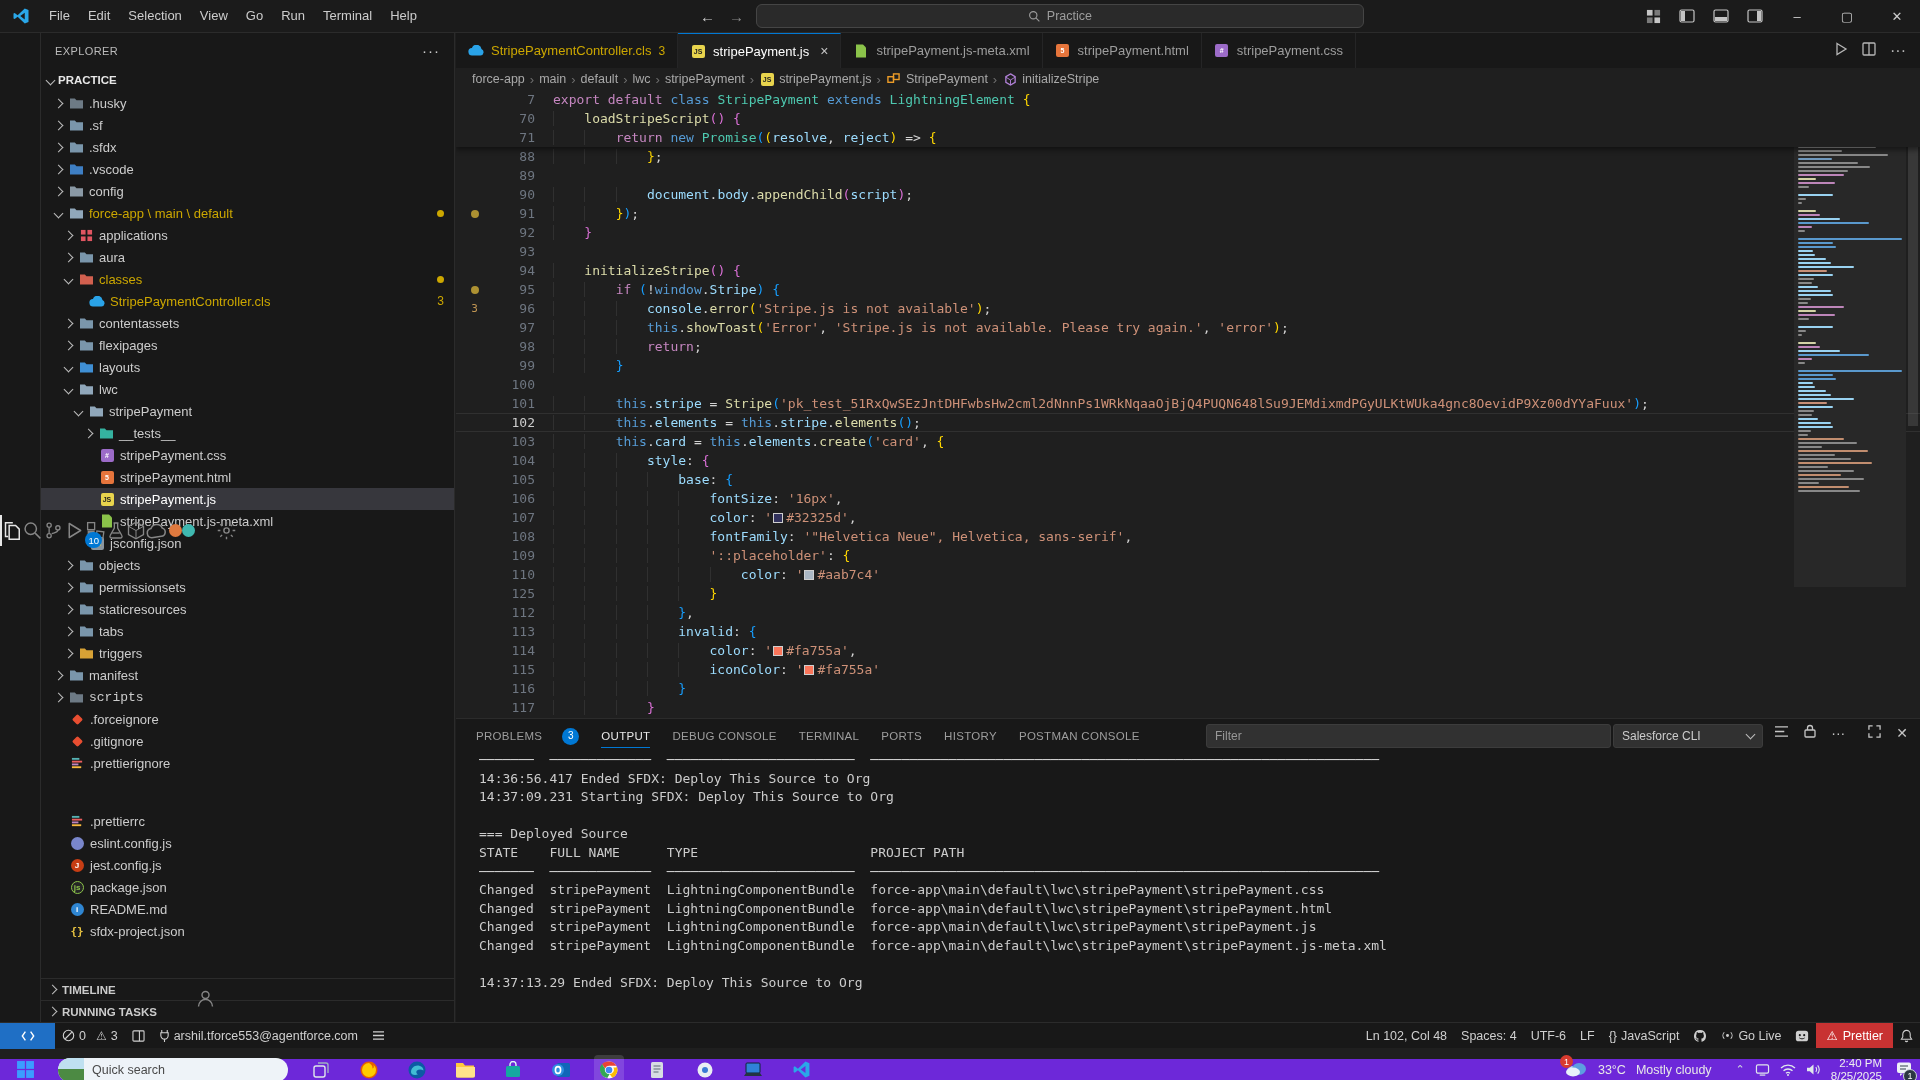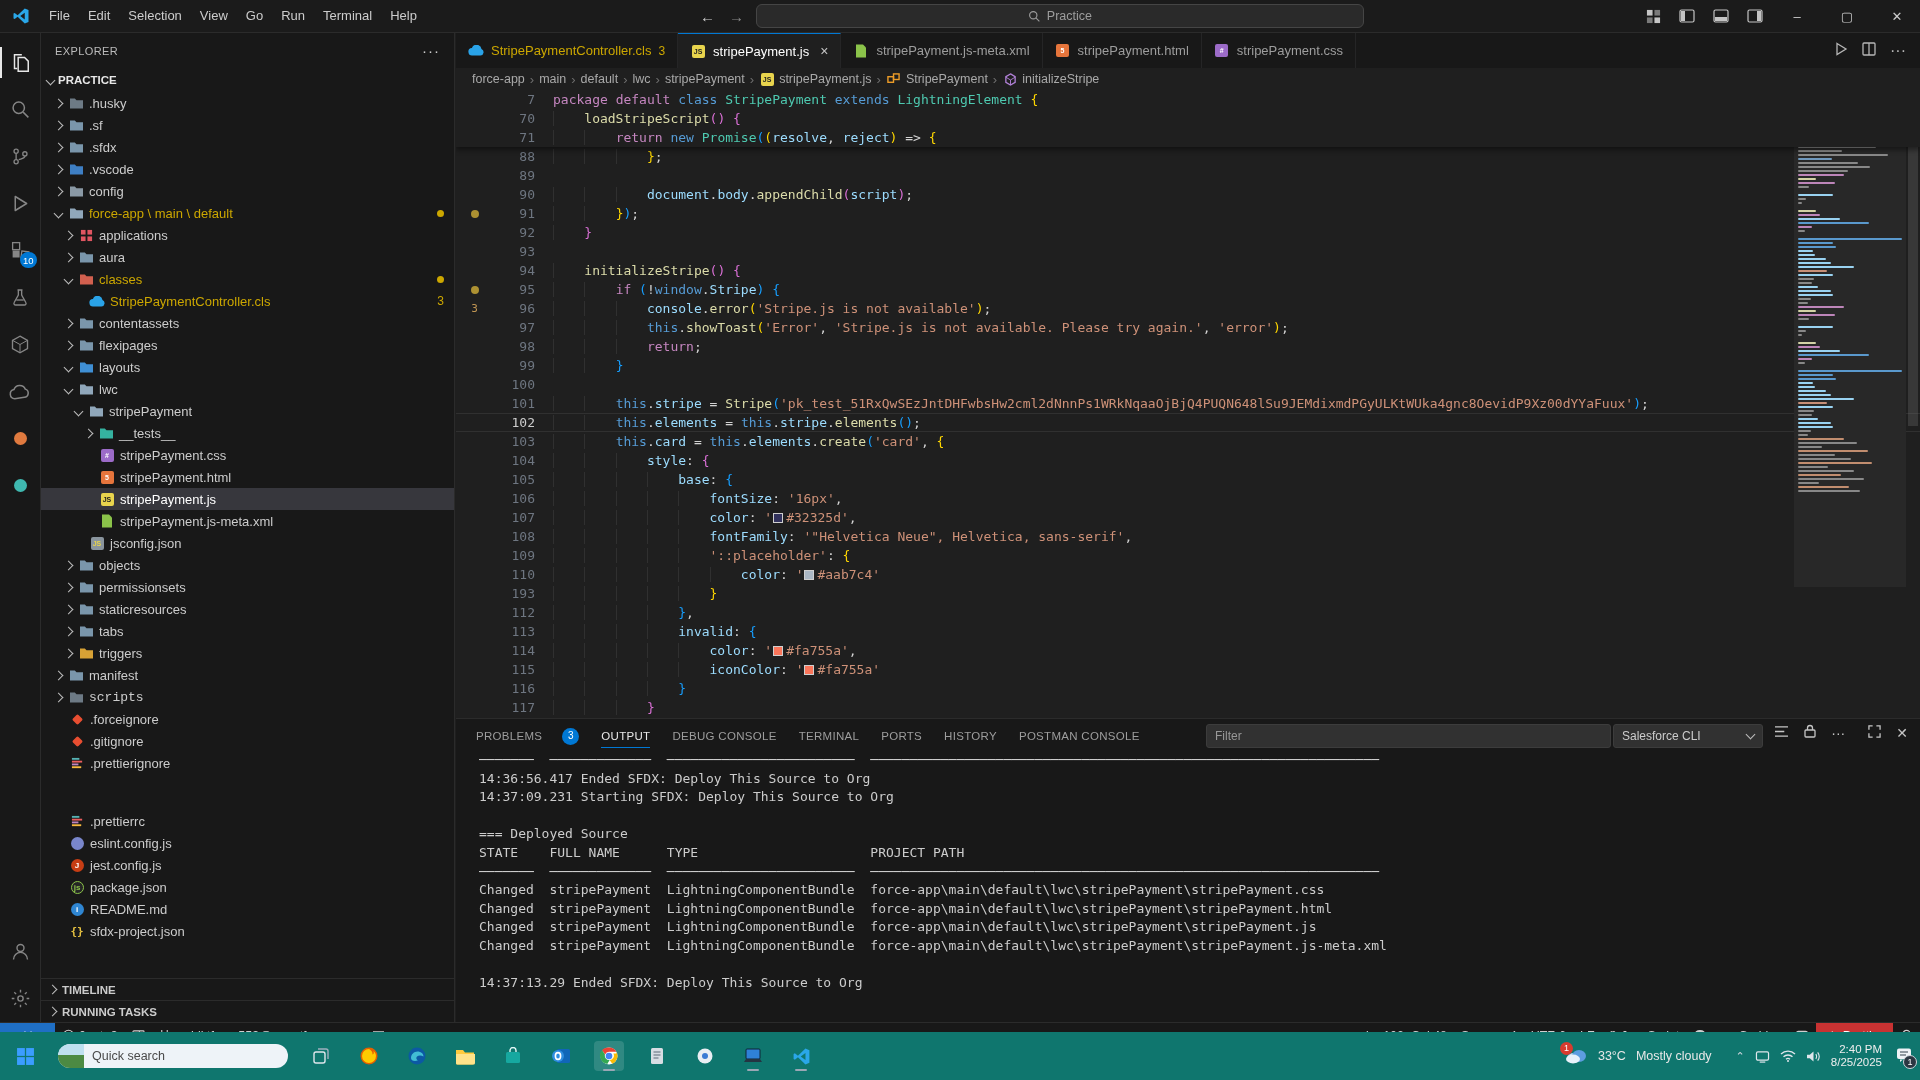--- a/index.html
+++ b/index.html
@@ -10,21 +10,21 @@
 .vslogo{width:18px;height:18px;margin:0 10px 0 12px}
 .menu{padding:0 9px;height:24px;line-height:24px;border-radius:5px;cursor:default}
 .nav-arrows{display:flex;gap:14px;margin:0 12px 0 auto;color:#cfcfcf;font-size:15px}
 .nav-arrows .dim{color:#8a8a8a}
 .searchbox{width:608px;height:24px;background:#2a2a2a;border:1px solid #454545;border-radius:6px;display:flex;align-items:center;justify-content:center;gap:6px;color:#9d9d9d;font-size:12.5px;margin-right:auto}
 .tb-right{display:flex;align-items:center;gap:4px;margin-right:0}
 .lyico{width:30px;height:24px;display:flex;align-items:center;justify-content:center;border-radius:5px}
 .lyico svg{display:block}
 .winbtn{width:46px;height:32px;display:flex;align-items:center;justify-content:center;font-size:13px;color:#ccc}
 
-.activitybar{position:absolute;top:33px;left:0;width:41px;bottom:58px;background:#181818;border-right:1px solid #2b2b2b;display:flex;flex-direction:column;align-items:center;padding-top:6px;z-index:40}
+.activitybar{position:absolute;top:33px;left:0;width:41px;bottom:58px;background:#181818;border-right:1px solid #2b2b2b;display:flex;flex-direction:row;align-items:center;padding-top:6px;z-index:40}
 .ab-item{position:relative;width:41px;height:47px;display:flex;align-items:center;justify-content:center;color:#868686}
 .ab-item.active{color:#e7e7e7}
 .ab-item.active:before{content:"";position:absolute;left:0;top:8px;bottom:8px;width:2px;background:#e7e7e7}
 .ab-badge{position:absolute;right:4px;bottom:6px;min-width:16px;height:16px;border-radius:9px;background:#0078d4;color:#fff;font-size:9.5px;display:flex;align-items:center;justify-content:center;padding:0 3px}
 .ab-bottom{margin-top:auto}
 
 .sidebar{position:absolute;top:33px;left:41px;width:414px;bottom:58px;background:#181818;border-right:1px solid #2b2b2b;overflow:hidden;z-index:30}
 .exp-head{height:35px;display:flex;align-items:center;padding:0 14px;font-size:11px;letter-spacing:.4px;color:#bbb}
 .exp-head .more{margin-left:auto;color:#ccc;font-size:15px;letter-spacing:1px}
 .sec-row{height:24px;display:flex;align-items:center;gap:4px;padding:0 6px;font-weight:bold;font-size:11.5px;color:#e7e7e7}
@@ -83,21 +83,21 @@
 .pselect{position:absolute;left:1157px;top:5px;width:150px;height:24px;background:#313131;border:1px solid #3c3c3c;border-radius:3px;color:#cccccc;font-size:12px;padding:0 8px;display:flex;align-items:center;justify-content:space-between}
 .picons{position:absolute;right:12px;top:5px;display:flex;align-items:center;gap:15px;color:#c5c5c5;font-size:14px}
 .output{position:absolute;left:23px;right:10px;top:32px;bottom:6px;font-family:"DejaVu Sans Mono","Liberation Mono",monospace;font-size:13px;line-height:18.6px;color:#cccccc;white-space:pre;overflow:hidden}
 
 .statusbar{position:absolute;left:0;right:0;bottom:32px;height:26px;background:#181818;border-top:1px solid #2b2b2b;display:flex;align-items:center;font-size:12.5px;color:#cfcfcf;z-index:60}
 .sb-remote{height:26px;background:#1f6fc5;color:#fff;display:flex;align-items:center;justify-content:center;width:55px;flex:none}
 .sb-item{display:flex;align-items:center;gap:4px;padding:0 7px;height:100%}
 .sb-right{margin-left:auto;display:flex;align-items:center;height:100%}
 .sb-prettier{background:#c83232;color:#fff;display:flex;align-items:center;gap:5px;padding:0 10px;height:100%}
 
-.taskbar{position:absolute;left:0;right:0;bottom:0;height:48px;background:#0f766e;display:flex;align-items:center;z-index:70}
+.taskbar{position:absolute;left:0;right:0;bottom:0;height:21px;background:#6d28d9;display:flex;align-items:center;z-index:70}
 .tk-left{display:flex;align-items:center;gap:18px;padding-left:10px}
 .tile{position:relative;width:30px;height:30px;display:flex;align-items:center;justify-content:center;border-radius:4px}
 .tile.open:after{content:"";position:absolute;bottom:0;left:9px;right:9px;height:2.5px;border-radius:2px;background:#9aa7b5}
 .tile.hl{background:rgba(255,255,255,.14)}
 .qsearch{width:230px;height:24px;background:#eef3f8;border-radius:12px;display:flex;align-items:center;gap:8px;color:#4a4a4a;font-size:12.5px;overflow:hidden}
 .qthumb{width:26px;height:24px;background:linear-gradient(#bfe0f0 45%,#4c8a43 45%);flex:none}
 .tk-right{margin-left:auto;display:flex;align-items:center;gap:10px;padding-right:8px;color:#e8e8e8;font-size:12.5px}
 .wbadge{position:absolute;top:-4px;left:-4px;width:13px;height:13px;border-radius:50%;background:#d83b2f;color:#fff;font-size:9px;display:flex;align-items:center;justify-content:center}
 .clock{text-align:right;font-size:11.5px;line-height:13px;color:#eee}
 .nbadge{position:absolute;right:-5px;bottom:-4px;width:14px;height:14px;border-radius:50%;background:#2b3642;border:1px solid #cfd6dd;color:#fff;font-size:9px;display:flex;align-items:center;justify-content:center}
@@ -679,21 +679,21 @@
             <svg width="13" height="13" viewBox="0 0 14 14">
               <path d="M7 1l5 3v6l-5 3-5-3V4z" fill="none" stroke="#b180d7" stroke-width="1.4"></path>
               <path d="M2 4.5 7 7.5l5-3M7 7.5V13" fill="none" stroke="#b180d7" stroke-width="1"></path>
             </svg>
           </span>
           <span>initializeStripe</span>
         </span>
       </div>
     <div class="codearea">
       <div class="sticky" id="sticky">
-          <div class="row"><span class="glyph"></span><span class="num">7</span><span class="txt" style="background-size: 0ch 19px;"><span class="tk kw">package </span><span class="tk kw">default </span><span class="tk kb">class </span><span class="tk cls">StripePayment </span><span class="tk kb">extends </span><span class="tk cls">LightningElement </span><span class="tk b1">{</span></span></div>
+          <div class="row"><span class="glyph"></span><span class="num">7</span><span class="txt" style="background-size: 0ch 19px;"><span class="tk kw">export </span><span class="tk kw">default </span><span class="tk kb">class </span><span class="tk cls">StripePayment </span><span class="tk kb">extends </span><span class="tk cls">LightningElement </span><span class="tk b1">{</span></span></div>
           <div class="row"><span class="glyph"></span><span class="num">70</span><span class="txt" style="background-size: 4ch 19px;"><span class="tk pn">    </span><span class="tk fn">loadStripeScript</span><span class="tk b2">(</span><span class="tk b2">)</span><span class="tk pn"> </span><span class="tk b2">{</span></span></div>
           <div class="row"><span class="glyph"></span><span class="num">71</span><span class="txt" style="background-size: 8ch 19px;"><span class="tk pn">        </span><span class="tk kw">return </span><span class="tk kb">new </span><span class="tk cls">Promise</span><span class="tk b3">(</span><span class="tk b1">(</span><span class="tk vr">resolve</span><span class="tk pn">, </span><span class="tk vr">reject</span><span class="tk b1">)</span><span class="tk pn"> =&gt; </span><span class="tk b1">{</span></span></div>
         </div>
       <div id="codelines">
           <div class="row"><span class="glyph"></span><span class="num">88</span><span class="txt" style="background-size: 12ch 19px;"><span class="tk pn">            </span><span class="tk b1">}</span><span class="tk pn">;</span></span></div>
           <div class="row"><span class="glyph"></span><span class="num">89</span><span class="txt" style="background-size: 0ch 19px;"></span></div>
           <div class="row"><span class="glyph"></span><span class="num">90</span><span class="txt" style="background-size: 12ch 19px;"><span class="tk pn">            </span><span class="tk vr">document</span><span class="tk pn">.</span><span class="tk vr">body</span><span class="tk pn">.</span><span class="tk fn">appendChild</span><span class="tk b2">(</span><span class="tk vr">script</span><span class="tk b2">)</span><span class="tk pn">;</span></span></div>
           <div class="row"><span class="glyph"><span class="gdot"></span></span><span class="num">91</span><span class="txt" style="background-size: 8ch 19px;"><span class="tk pn">        </span><span class="tk b1">}</span><span class="tk b3">)</span><span class="tk pn">;</span></span></div>
           <div class="row"><span class="glyph"></span><span class="num">92</span><span class="txt" style="background-size: 4ch 19px;"><span class="tk pn">    </span><span class="tk b2">}</span></span></div>
           <div class="row"><span class="glyph"></span><span class="num">93</span><span class="txt" style="background-size: 0ch 19px;"></span></div>
@@ -707,21 +707,21 @@
           <div class="row"><span class="glyph"></span><span class="num">101</span><span class="txt" style="background-size: 8ch 19px;"><span class="tk pn">        </span><span class="tk kb">this</span><span class="tk pn">.</span><span class="tk vr">stripe</span><span class="tk pn"> = </span><span class="tk fn">Stripe</span><span class="tk b3">(</span><span class="tk st">'pk_test_51RxQwSEzJntDHFwbsHw2cml2dNnnPs1WRkNqaaOjBjQ4PUQN648lSu9JEMdixmdPGyULKtWUka4gnc8OevidP9Xz00dYYaFuux'</span><span class="tk b3">)</span><span class="tk pn">;</span></span></div>
           <div class="row cur"><span class="glyph"></span><span class="num">102</span><span class="txt" style="background-size: 8ch 19px;"><span class="tk pn">        </span><span class="tk kb">this</span><span class="tk pn">.</span><span class="tk vr">elements</span><span class="tk pn"> = </span><span class="tk kb">this</span><span class="tk pn">.</span><span class="tk vr">stripe</span><span class="tk pn">.</span><span class="tk fn">elements</span><span class="tk b3">(</span><span class="tk b3">)</span><span class="tk pn">;</span></span></div>
           <div class="row"><span class="glyph"></span><span class="num">103</span><span class="txt" style="background-size: 8ch 19px;"><span class="tk pn">        </span><span class="tk kb">this</span><span class="tk pn">.</span><span class="tk vr">card</span><span class="tk pn"> = </span><span class="tk kb">this</span><span class="tk pn">.</span><span class="tk vr">elements</span><span class="tk pn">.</span><span class="tk fn">create</span><span class="tk b3">(</span><span class="tk st">'card'</span><span class="tk pn">, </span><span class="tk b1">{</span></span></div>
           <div class="row"><span class="glyph"></span><span class="num">104</span><span class="txt" style="background-size: 12ch 19px;"><span class="tk pn">            </span><span class="tk vr">style</span><span class="tk pn">: </span><span class="tk b2">{</span></span></div>
           <div class="row"><span class="glyph"></span><span class="num">105</span><span class="txt" style="background-size: 16ch 19px;"><span class="tk pn">                </span><span class="tk vr">base</span><span class="tk pn">: </span><span class="tk b3">{</span></span></div>
           <div class="row"><span class="glyph"></span><span class="num">106</span><span class="txt" style="background-size: 20ch 19px;"><span class="tk pn">                    </span><span class="tk vr">fontSize</span><span class="tk pn">: </span><span class="tk st">'16px'</span><span class="tk pn">,</span></span></div>
           <div class="row"><span class="glyph"></span><span class="num">107</span><span class="txt" style="background-size: 20ch 19px;"><span class="tk pn">                    </span><span class="tk vr">color</span><span class="tk pn">: </span><span class="tk st">'</span><span class="swatch" style="background: rgb(50, 50, 93);"></span><span class="tk st">#32325d</span><span class="tk st">'</span><span class="tk pn">,</span></span></div>
           <div class="row"><span class="glyph"></span><span class="num">108</span><span class="txt" style="background-size: 20ch 19px;"><span class="tk pn">                    </span><span class="tk vr">fontFamily</span><span class="tk pn">: </span><span class="tk st">'"Helvetica Neue", Helvetica, sans-serif'</span><span class="tk pn">,</span></span></div>
           <div class="row"><span class="glyph"></span><span class="num">109</span><span class="txt" style="background-size: 20ch 19px;"><span class="tk pn">                    </span><span class="tk st">'::placeholder'</span><span class="tk pn">: </span><span class="tk b1">{</span></span></div>
           <div class="row"><span class="glyph"></span><span class="num">110</span><span class="txt" style="background-size: 24ch 19px;"><span class="tk pn">                        </span><span class="tk vr">color</span><span class="tk pn">: </span><span class="tk st">'</span><span class="swatch" style="background: rgb(170, 183, 196);"></span><span class="tk st">#aab7c4</span><span class="tk st">'</span></span></div>
-          <div class="row"><span class="glyph"></span><span class="num">193</span><span class="txt" style="background-size: 20ch 19px;"><span class="tk pn">                    </span><span class="tk b1">}</span></span></div>
+          <div class="row"><span class="glyph"></span><span class="num">125</span><span class="txt" style="background-size: 20ch 19px;"><span class="tk pn">                    </span><span class="tk b1">}</span></span></div>
           <div class="row"><span class="glyph"></span><span class="num">112</span><span class="txt" style="background-size: 16ch 19px;"><span class="tk pn">                </span><span class="tk b3">}</span><span class="tk pn">,</span></span></div>
           <div class="row"><span class="glyph"></span><span class="num">113</span><span class="txt" style="background-size: 16ch 19px;"><span class="tk pn">                </span><span class="tk vr">invalid</span><span class="tk pn">: </span><span class="tk b3">{</span></span></div>
           <div class="row"><span class="glyph"></span><span class="num">114</span><span class="txt" style="background-size: 20ch 19px;"><span class="tk pn">                    </span><span class="tk vr">color</span><span class="tk pn">: </span><span class="tk st">'</span><span class="swatch" style="background: rgb(250, 117, 90);"></span><span class="tk st">#fa755a</span><span class="tk st">'</span><span class="tk pn">,</span></span></div>
           <div class="row"><span class="glyph"></span><span class="num">115</span><span class="txt" style="background-size: 20ch 19px;"><span class="tk pn">                    </span><span class="tk vr">iconColor</span><span class="tk pn">: </span><span class="tk st">'</span><span class="swatch" style="background: rgb(250, 117, 90);"></span><span class="tk st">#fa755a</span><span class="tk st">'</span></span></div>
           <div class="row"><span class="glyph"></span><span class="num">116</span><span class="txt" style="background-size: 16ch 19px;"><span class="tk pn">                </span><span class="tk b3">}</span></span></div>
           <div class="row"><span class="glyph"></span><span class="num">117</span><span class="txt" style="background-size: 12ch 19px;"><span class="tk pn">            </span><span class="tk b2">}</span></span></div>
         </div>
       <div class="minimap">
           <div class="mm-slider"></div>
           <div id="mmrows">

